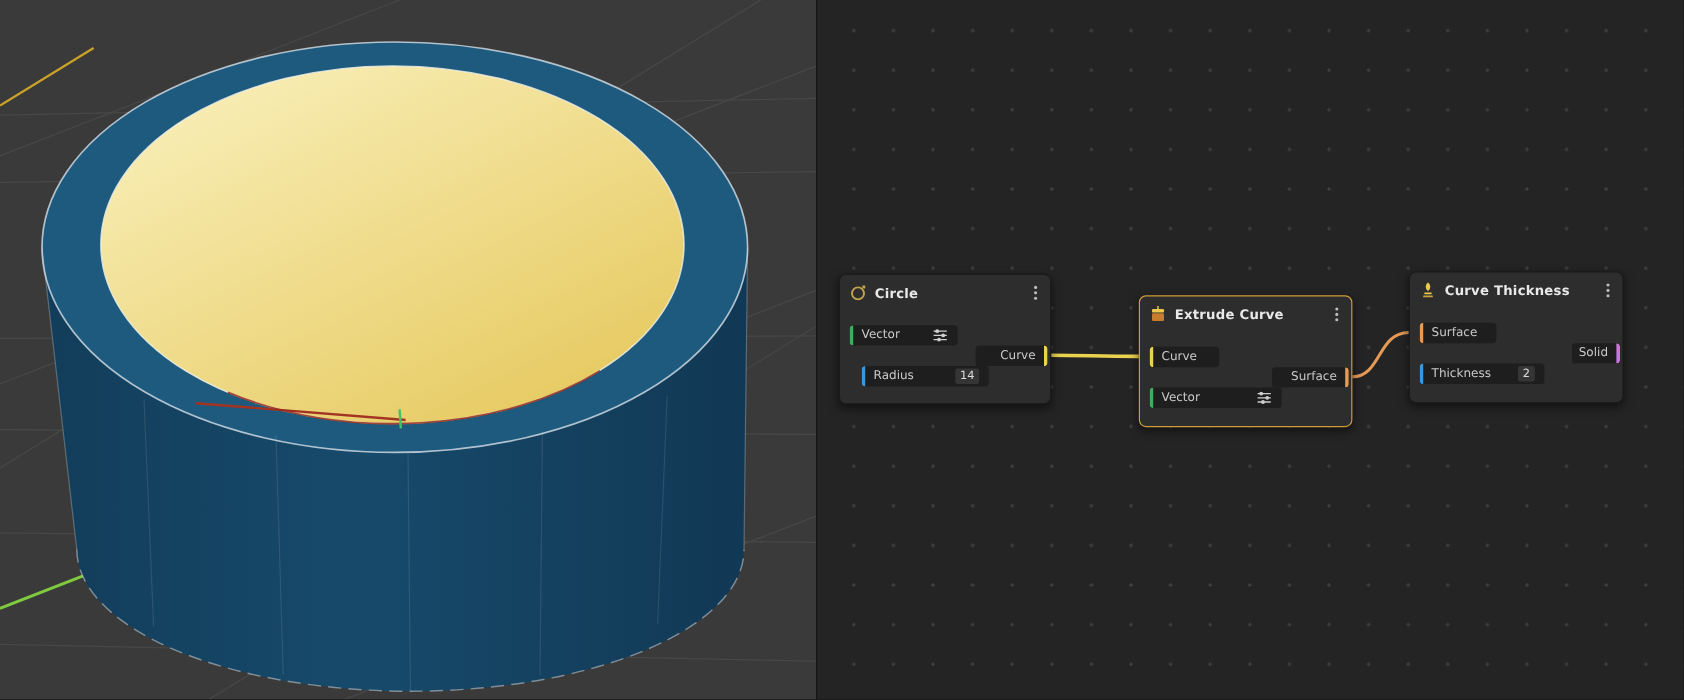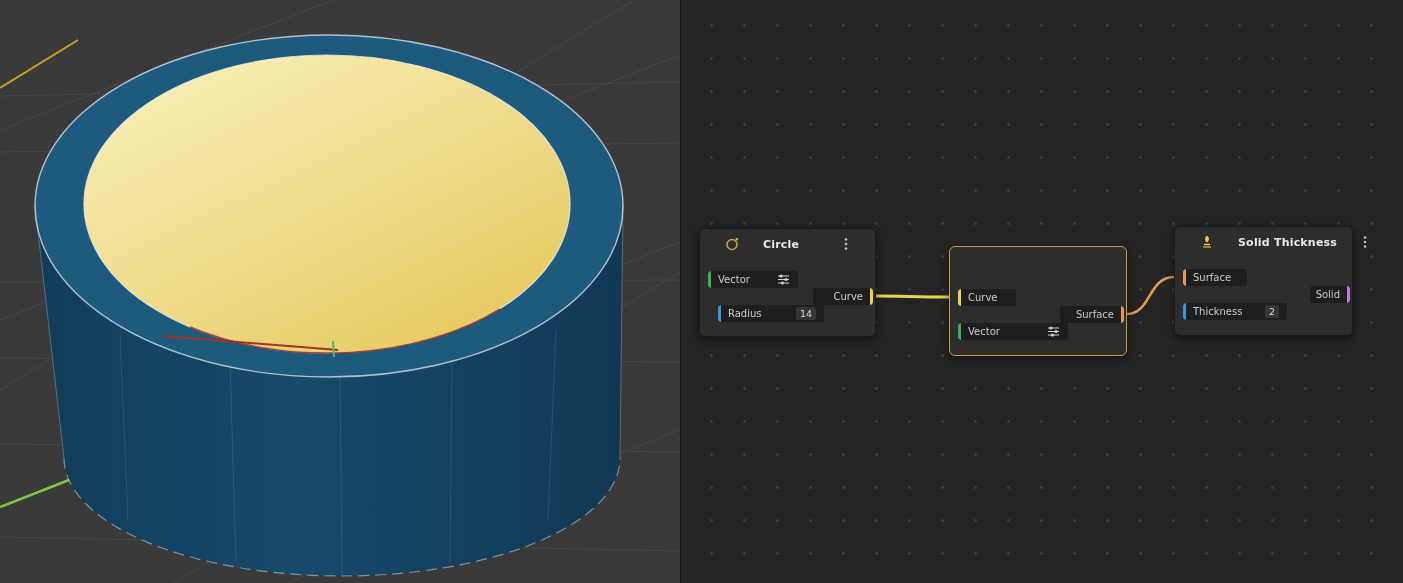--- a/index.html
+++ b/index.html
@@ -14,21 +14,21 @@
   .editor{position:relative;width:723px;height:583px;flex:0 0 auto;
           background-color:#242424;
           background-image:radial-gradient(circle,#3e3e3e 1.1px,transparent 1.7px);
           background-size:33px 33px;background-position:14px 9px;
           border-left:1px solid #141414;box-sizing:border-box;}
   .wires{position:absolute;left:0;top:0;width:723px;height:583px;pointer-events:none;}
 
   .node{position:absolute;background:#2d2d2d;border:1px solid #1b1b1b;border-radius:6px;
         box-shadow:0 3px 8px rgba(0,0,0,.5);box-sizing:border-box;}
   .node.selected{border:1px solid #cf9b3a;}
-  .node-header{display:flex;align-items:center;gap:24px;height:30px;padding:0 25px;}
+  .node-header{display:flex;align-items:center;gap:7px;height:30px;padding:0 8px;}
   .node-icon{display:flex;width:14px;height:14px;flex:0 0 auto;}
   .node-title{font-size:11px;font-weight:bold;color:#e9e9e9;letter-spacing:.2px;white-space:nowrap;}
   .kebab{margin-left:auto;display:flex;align-items:center;cursor:pointer;padding:2px;}
 
   .chip{position:absolute;height:17px;background:#1e1e1e;border-radius:3px;display:flex;
         align-items:center;font-size:10px;color:#c9c9c9;box-sizing:border-box;
         padding:0 8px 0 10px;overflow:hidden;}
   .chip .accent{position:absolute;left:0;top:0;bottom:0;width:3px;border-radius:3px 0 0 3px;}
   .chip.output{justify-content:flex-end;padding:0 10px 0 8px;}
   .chip.output .accent{left:auto;right:0;border-radius:0 3px 3px 0;}
@@ -155,20 +155,37 @@
         <span class="chip-label">Radius</span>
         <span class="chip-value">14</span>
       </div>
       <div class="chip output" style="top:59px;right:2px;width:60px">
         <span class="chip-label">Curve</span>
         <span class="accent" style="background: rgb(234, 211, 79);"></span>
       </div>
     </div>
 
     <div class="node selected" style="left:268px;top:246px;width:178px;height:110px">
+      <div class="node-header">
+        <span class="node-icon">
+          <svg width="14" height="14">
+              <rect x="2" y="6" width="10" height="6.5" rx="1" fill="#c87d2e"></rect>
+              <rect x="2" y="2.5" width="10" height="3" rx="1" fill="#ecc94e"></rect>
+              <line x1="7" y1="0" x2="7" y2="2.5" stroke="#ecc94e" stroke-width="1.2"></line>
+            </svg>
+        </span>
+        <span class="node-title">Extrude Curve</span>
+        <span class="kebab">
+          <svg width="4" height="14" fill="#bdbdbd">
+              <circle cx="2" cy="2.5" r="1.3"></circle>
+              <circle cx="2" cy="7" r="1.3"></circle>
+              <circle cx="2" cy="11.5" r="1.3"></circle>
+            </svg>
+        </span>
+      </div>
       <div class="chip input" style="top:42px;left:8px;width:58px">
         <span class="accent" style="background: rgb(234, 211, 79);"></span>
         <span class="chip-label">Curve</span>
       </div>
       <div class="chip input" style="top:76px;left:8px;width:110px">
         <span class="accent" style="background: rgb(63, 174, 92);"></span>
         <span class="chip-label">Vector</span>
         <span class="widget">
           <svg width="13" height="11">
               <g stroke="#cfcfcf" stroke-width="1.1">
@@ -192,21 +209,21 @@
 
     <div class="node" style="left:493px;top:226px;width:179px;height:110px">
       <div class="node-header">
         <span class="node-icon">
           <svg width="14" height="14">
               <path d="M7 0.5 C9.8 2.8 9.2 6 7 7.6 C4.8 6 4.2 2.8 7 0.5 Z" fill="#ecc94e"></path>
               <line x1="4" y1="9.5" x2="10" y2="9.5" stroke="#ecc94e" stroke-width="1.4"></line>
               <line x1="3" y1="12" x2="11" y2="12" stroke="#caa53c" stroke-width="1.4"></line>
             </svg>
         </span>
-        <span class="node-title">Solid Thickness</span>
+        <span class="node-title">Curve Thickness</span>
         <span class="kebab">
           <svg width="4" height="14" fill="#bdbdbd">
               <circle cx="2" cy="2.5" r="1.3"></circle>
               <circle cx="2" cy="7" r="1.3"></circle>
               <circle cx="2" cy="11.5" r="1.3"></circle>
             </svg>
         </span>
       </div>
       <div class="chip input" style="top:42px;left:8px;width:64px">
         <span class="accent" style="background: rgb(230, 154, 86);"></span>

